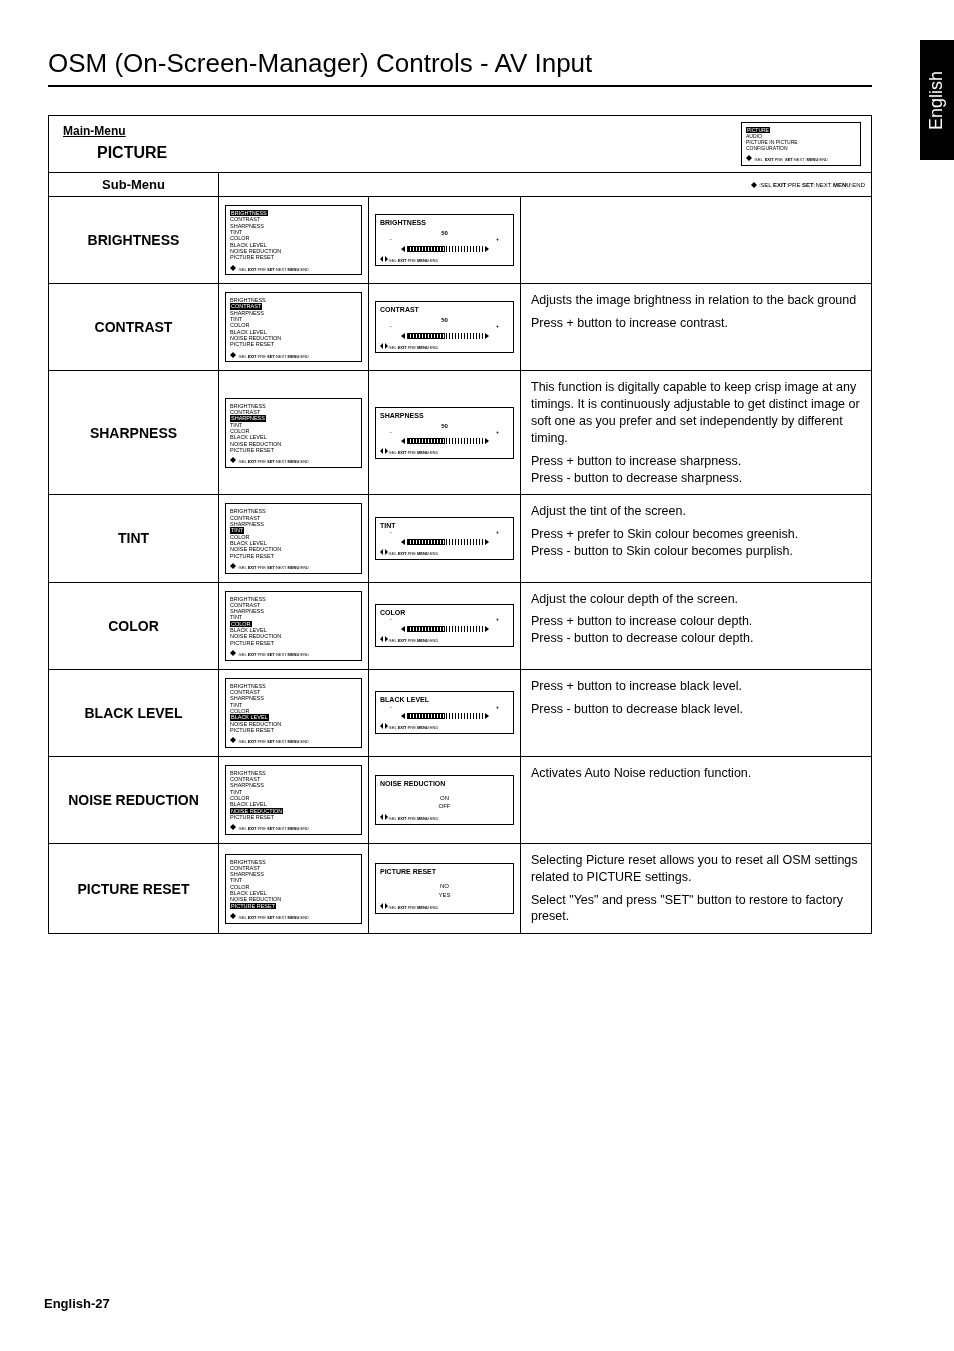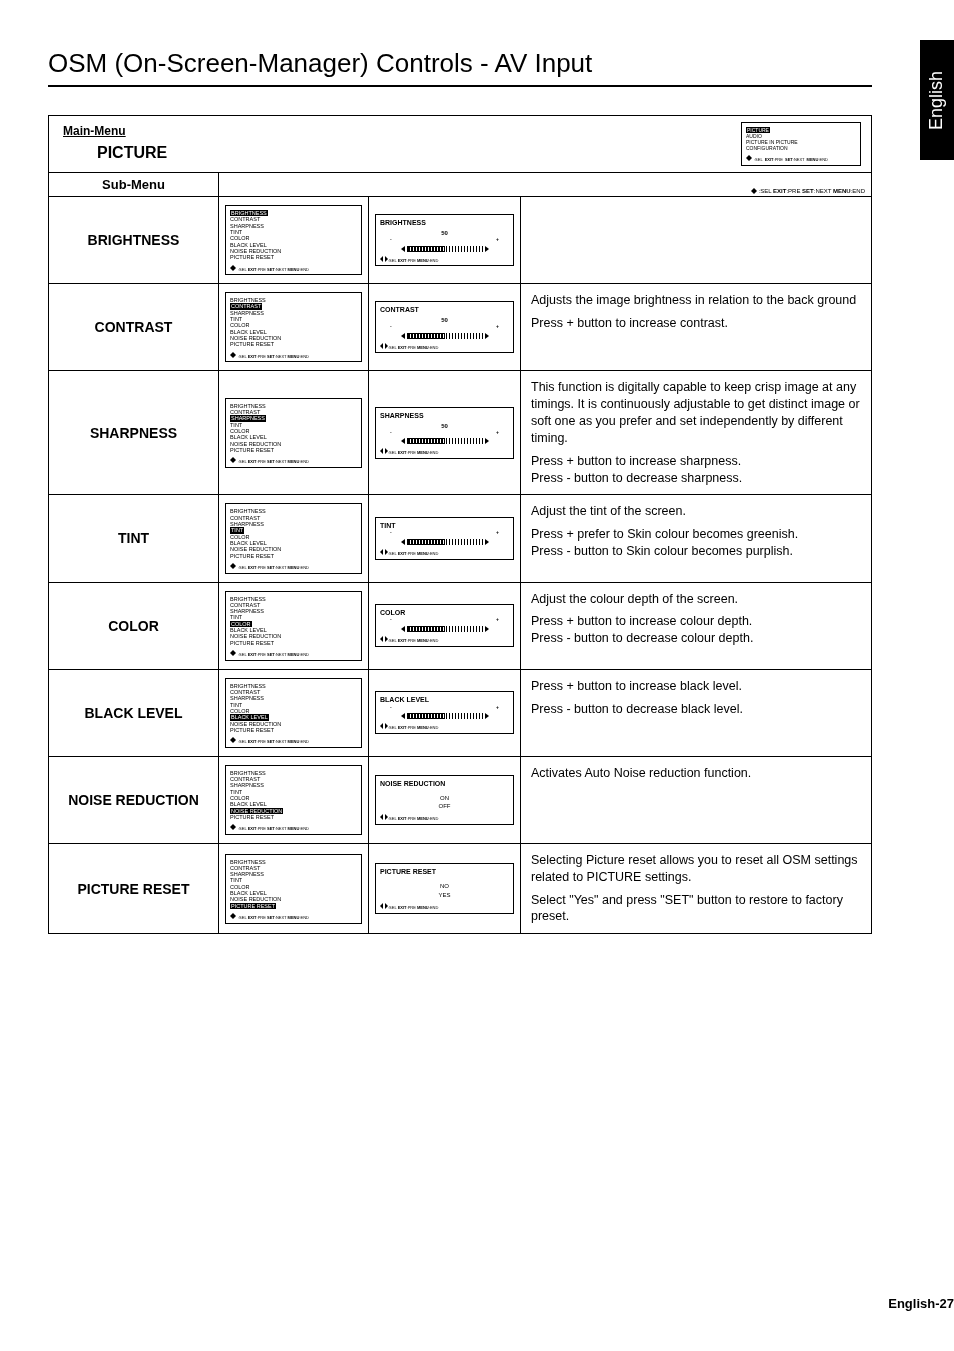--- a/index.html
+++ b/index.html
@@ -8,21 +8,21 @@
   .lang-tab { position: absolute; right: 0; top: 40px; background: #000; color: #fff; width: 34px; height: 120px; display: flex; align-items: center; justify-content: center; }
   .lang-tab span { transform: rotate(-90deg); font-size: 18px; white-space: nowrap; }
   h1.page-title { font-size: 26px; font-weight: normal; border-bottom: 2px solid #000; padding-bottom: 6px; margin-bottom: 28px; margin-right: 34px; }
   .outer-box { border: 1.5px solid #000; margin-right: 34px; }
   .mainmenu-panel { border-bottom: 1px solid #000; padding: 8px 14px 6px 14px; position: relative; }
   .mainmenu-label { font-weight: bold; font-size: 12px; text-decoration: underline; }
   .mainmenu-title { font-weight: bold; font-size: 16px; text-align: left; padding: 6px 0 4px 34px; }
   .mini-mainmenu { position: absolute; right: 10px; top: 6px; border: 1px solid #000; width: 120px; font-size: 5px; line-height: 1.2; padding: 4px 4px 2px 4px; }
   .mini-mainmenu .sel { background: #000; color: #fff; display: inline-block; padding: 0 1px; }
   .mini-mainmenu .nav { font-size: 4px; margin-top: 4px; word-spacing: 1px; }
-  .submenu-header { display: flex; align-items: flex-end; border-bottom: 1px solid #000; }
+  .submenu-header { display: flex; align-items: center; border-bottom: 1px solid #000; }
   .submenu-left { width: 170px; border-right: 1px solid #000; font-weight: bold; font-size: 13px; display: flex; align-items: center; justify-content: center; padding: 4px; }
   .submenu-right { flex: 1; display:flex; align-items:center; justify-content:flex-end; font-size: 6px; padding: 2px 6px; }
   .row { display: flex; border-top: 1px solid #000; }
   .row:first-of-type { border-top: none; }
   .col-label { width: 170px; border-right: 1px solid #000; display: flex; align-items: center; justify-content: center; font-weight: bold; font-size: 14px; padding: 24px 4px; text-align:center; }
   .col-menubox { width: 150px; border-right: 1px solid #000; padding: 8px 6px; display:flex; align-items:center; justify-content:center; }
   .col-detailbox { width: 152px; border-right: 1px solid #000; padding: 8px 6px; display:flex; align-items:center; justify-content:center; }
   .col-desc { flex: 1; padding: 8px 10px; font-size: 12.5px; line-height: 1.35; }
   .col-desc p { margin-bottom: 6px; }
   .menubox, .detailbox { border: 1px solid #000; width: 100%; font-size: 5.5px; line-height: 1.15; padding: 4px 4px 2px 4px; position: relative; }
@@ -39,21 +39,21 @@
   .slider .tri.right{ border-left:4px solid #000; }
   .slider-labels { display:flex; justify-content:space-between; font-size:5px; font-weight:bold; padding: 0 10px; }
   .detailbox .heading { font-size: 7px; font-weight:bold; }
   .detailbox .optlist { text-align:center; font-size:6px; margin-top:6px; line-height:1.4; }
   .tri-ud { display:inline-block; position:relative; width:8px; height:6px; }
   .tri-ud::before{content:"";position:absolute;left:0;top:0;border-left:3px solid transparent;border-right:3px solid transparent;border-bottom:3px solid #000;}
   .tri-ud::after{content:"";position:absolute;left:0;bottom:0;border-left:3px solid transparent;border-right:3px solid transparent;border-top:3px solid #000;}
   .tri-lr { display:inline-block; position:relative; width:8px; height:6px; }
   .tri-lr::before{content:"";position:absolute;left:0;top:0;border-top:3px solid transparent;border-bottom:3px solid transparent;border-right:3px solid #000;}
   .tri-lr::after{content:"";position:absolute;right:0;top:0;border-top:3px solid transparent;border-bottom:3px solid transparent;border-left:3px solid #000;}
-  .footer { text-align:right; font-weight:bold; font-size:13px; position:absolute; bottom:40px; left:0; right:0;padding-left:44px; }
+  .footer { text-align:left; font-weight:bold; font-size:13px; position:absolute; bottom:40px; left:0; right:0;padding-left:44px; }
   .navword b { font-weight: bold; }
 </style>
 </head>
 <body>
 
 <div class="page">
   <div class="lang-tab">
       <span>English</span>
     </div>
 

